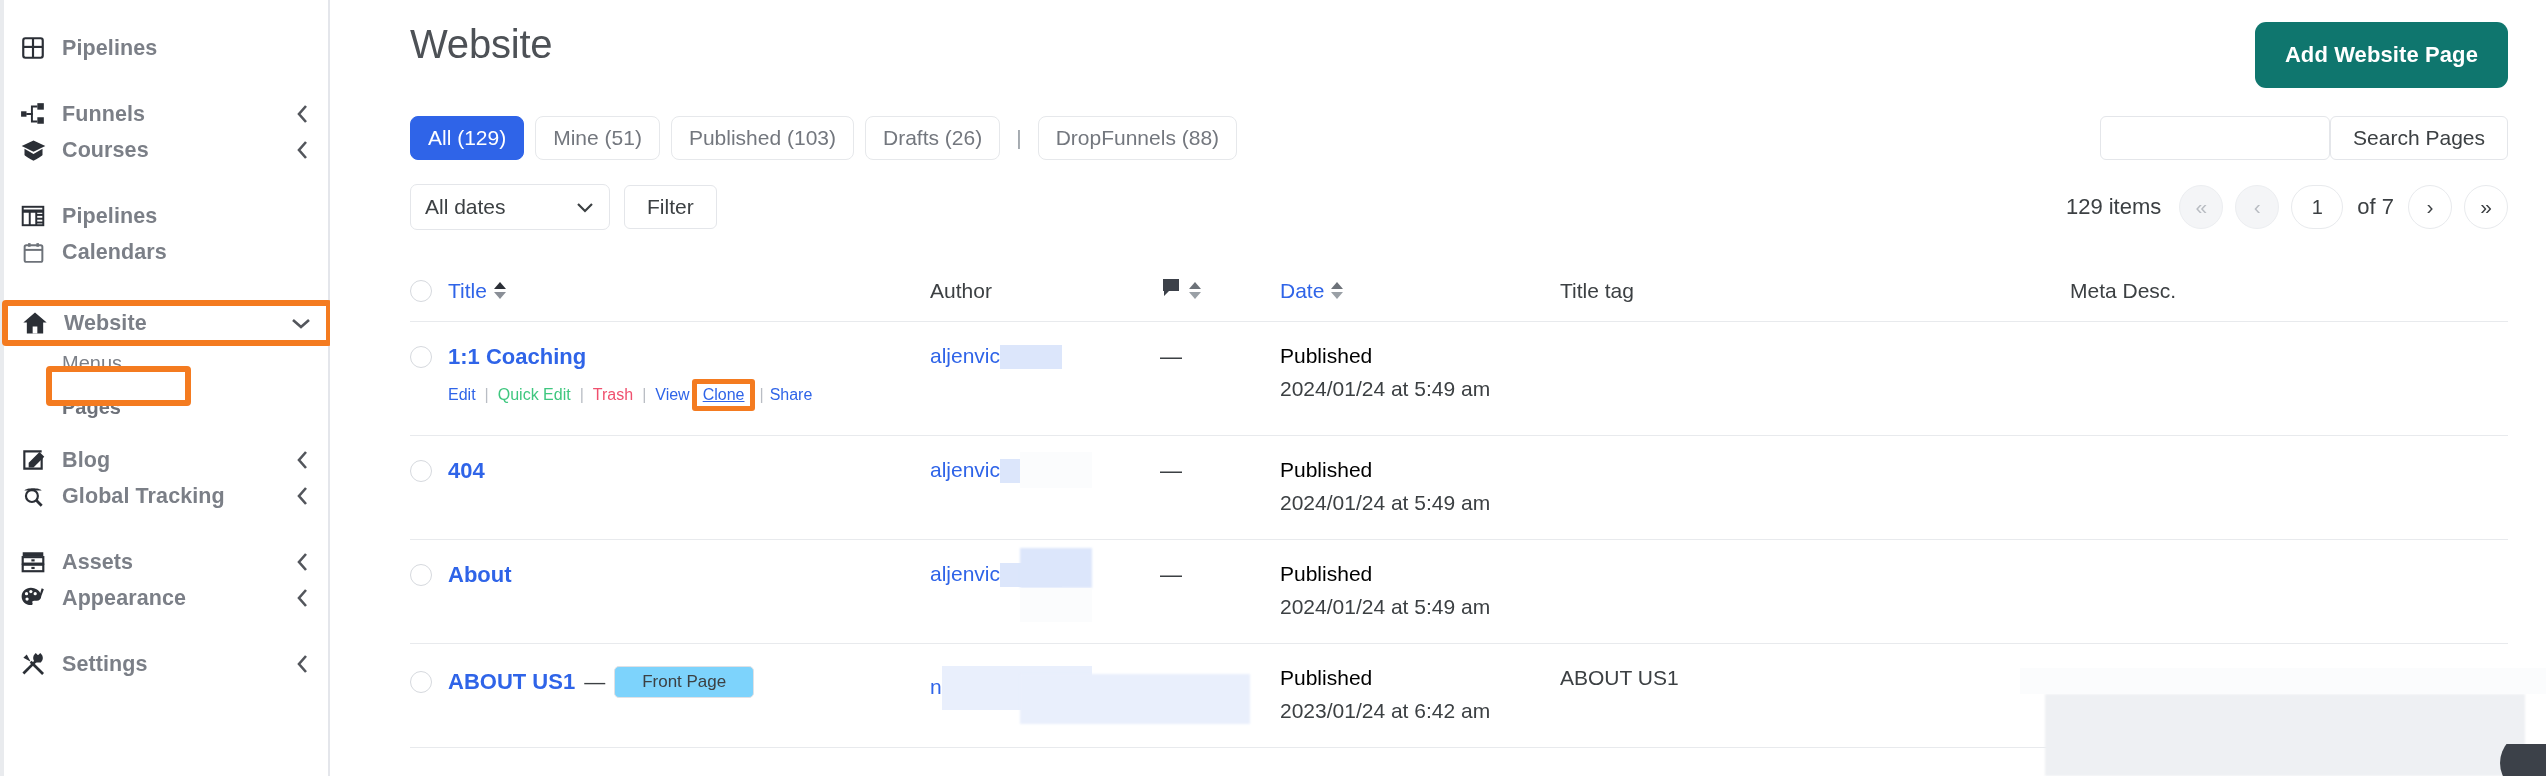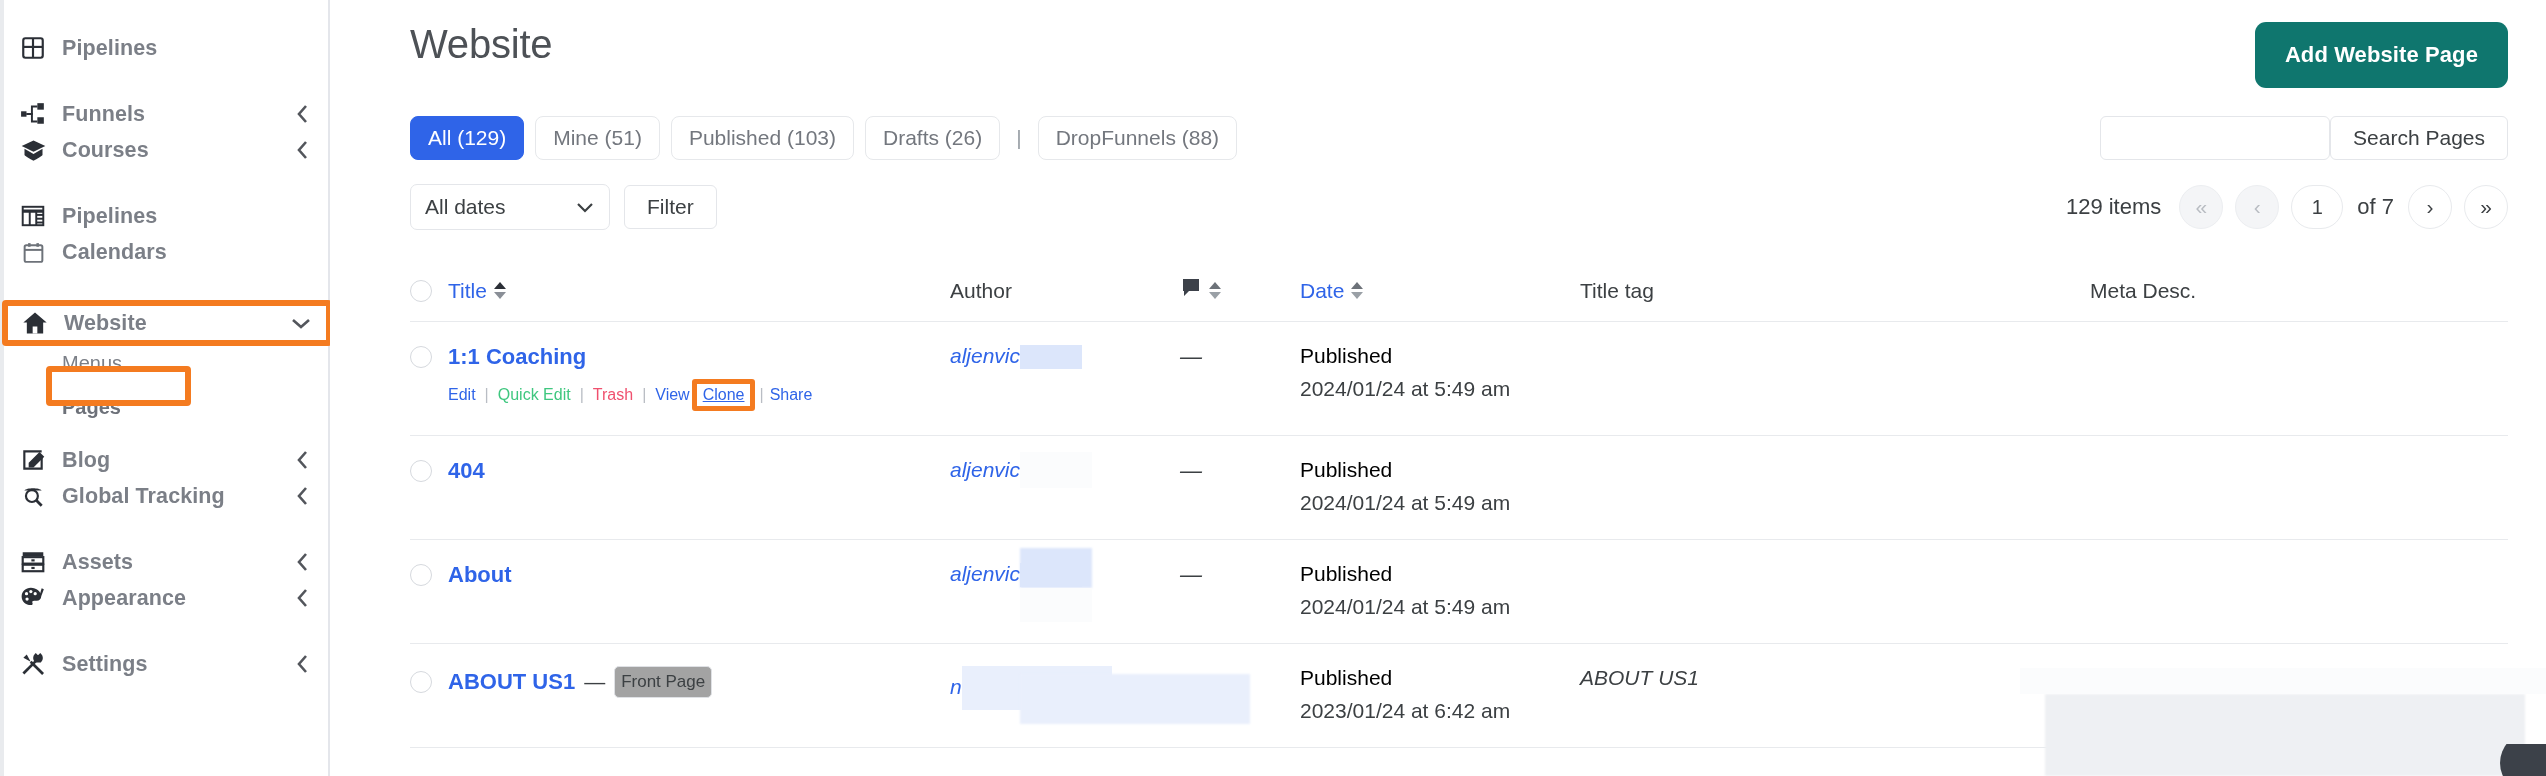--- a/index.html
+++ b/index.html
@@ -183,21 +183,21 @@
   
   .tbl { margin: 30px 38px 0 80px; width: calc(100% - 118px); }
   .tbl-head {
     display: flex; align-items: center;
     height: 62px;
     border-bottom: 1.5px solid #e8eaed;
   }
   .th { font-size: 21px; color: #3c4043; display: flex; align-items: center; }
   .th.link { color: #2f64e8; }
   .col-title  { flex: 0 0 520px; }
-  .col-author { flex: 0 0 230px; margin-left: 20px; }
+  .col-author { flex: 0 0 230px; }
   .col-cmt    { flex: 0 0 120px; }
   .col-date   { flex: 0 0 280px; }
   .col-ttag   { flex: 0 0 510px; }
   .col-meta   { flex: 1 1 auto; }
 
   .radio {
     width: 22px; height: 22px; border-radius: 50%;
     border: 1.5px solid #d6d9de; background: #fff;
     flex: 0 0 22px; margin-right: 16px; cursor: pointer;
   }
@@ -212,30 +212,30 @@
   .sorter .dn { border-top: 7px solid #8a8f97; }
   .sorter.mut .up { border-bottom-color: #6d7279; }
   .sorter.mut .dn { border-top-color: #9aa0a6; }
 
   .tbl-row {
     display: flex; align-items: flex-start;
     border-bottom: 1.5px solid #e8eaed;
     padding: 22px 0 24px 0;
     min-height: 100px;
   }
-  .cell { font-size: 21px; color: #3c4043; font-style: italic; }
+  .cell { font-size: 21px; color: #3c4043; }
   .row-title-link {
     font-size: 22px; font-weight: 700; color: #2f64e8; cursor: pointer;
     white-space: nowrap;
   }
   .row-title-line { display: flex; align-items: center; }
   .dash-sep { color: #3c4043; font-size: 21px; margin: 0 9px; }
   .front-badge {
     border: 1.5px solid #dfe1e5; border-radius: 5px;
-    font-size: 17px; color: #3c4043; padding: 5px 6px; background: #a3a3a3;
+    font-size: 17px; color: #3c4043; padding: 5px 27px; background: #7dd3fc;
     white-space: nowrap;
   }
   .row-actions {
     margin-top: 9px; display: flex; align-items: center;
     font-size: 16px; white-space: nowrap;
   }
   .act { cursor: pointer; }
   .act.blue  { color: #2f64e8; }
   .act.green { color: #3fc77f; }
   .act.red   { color: #f0506e; }

